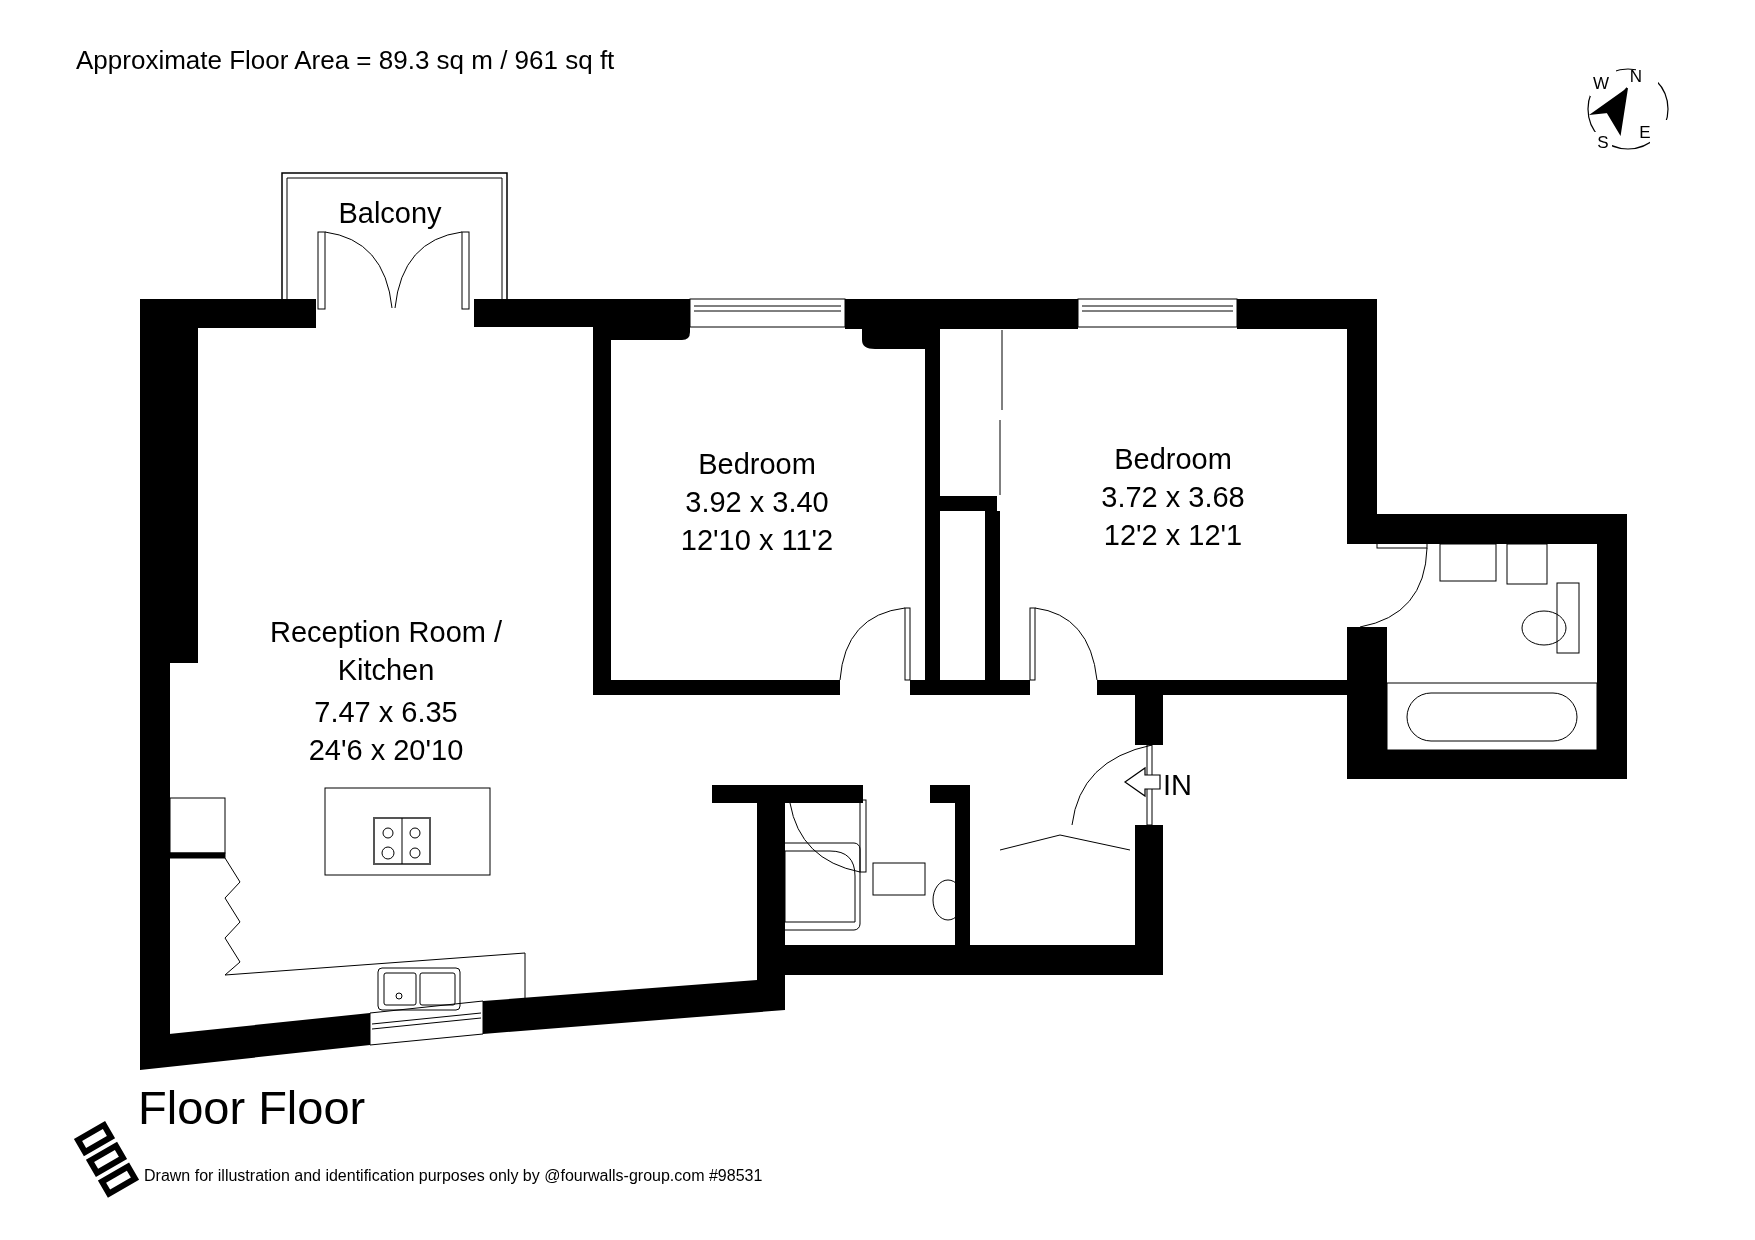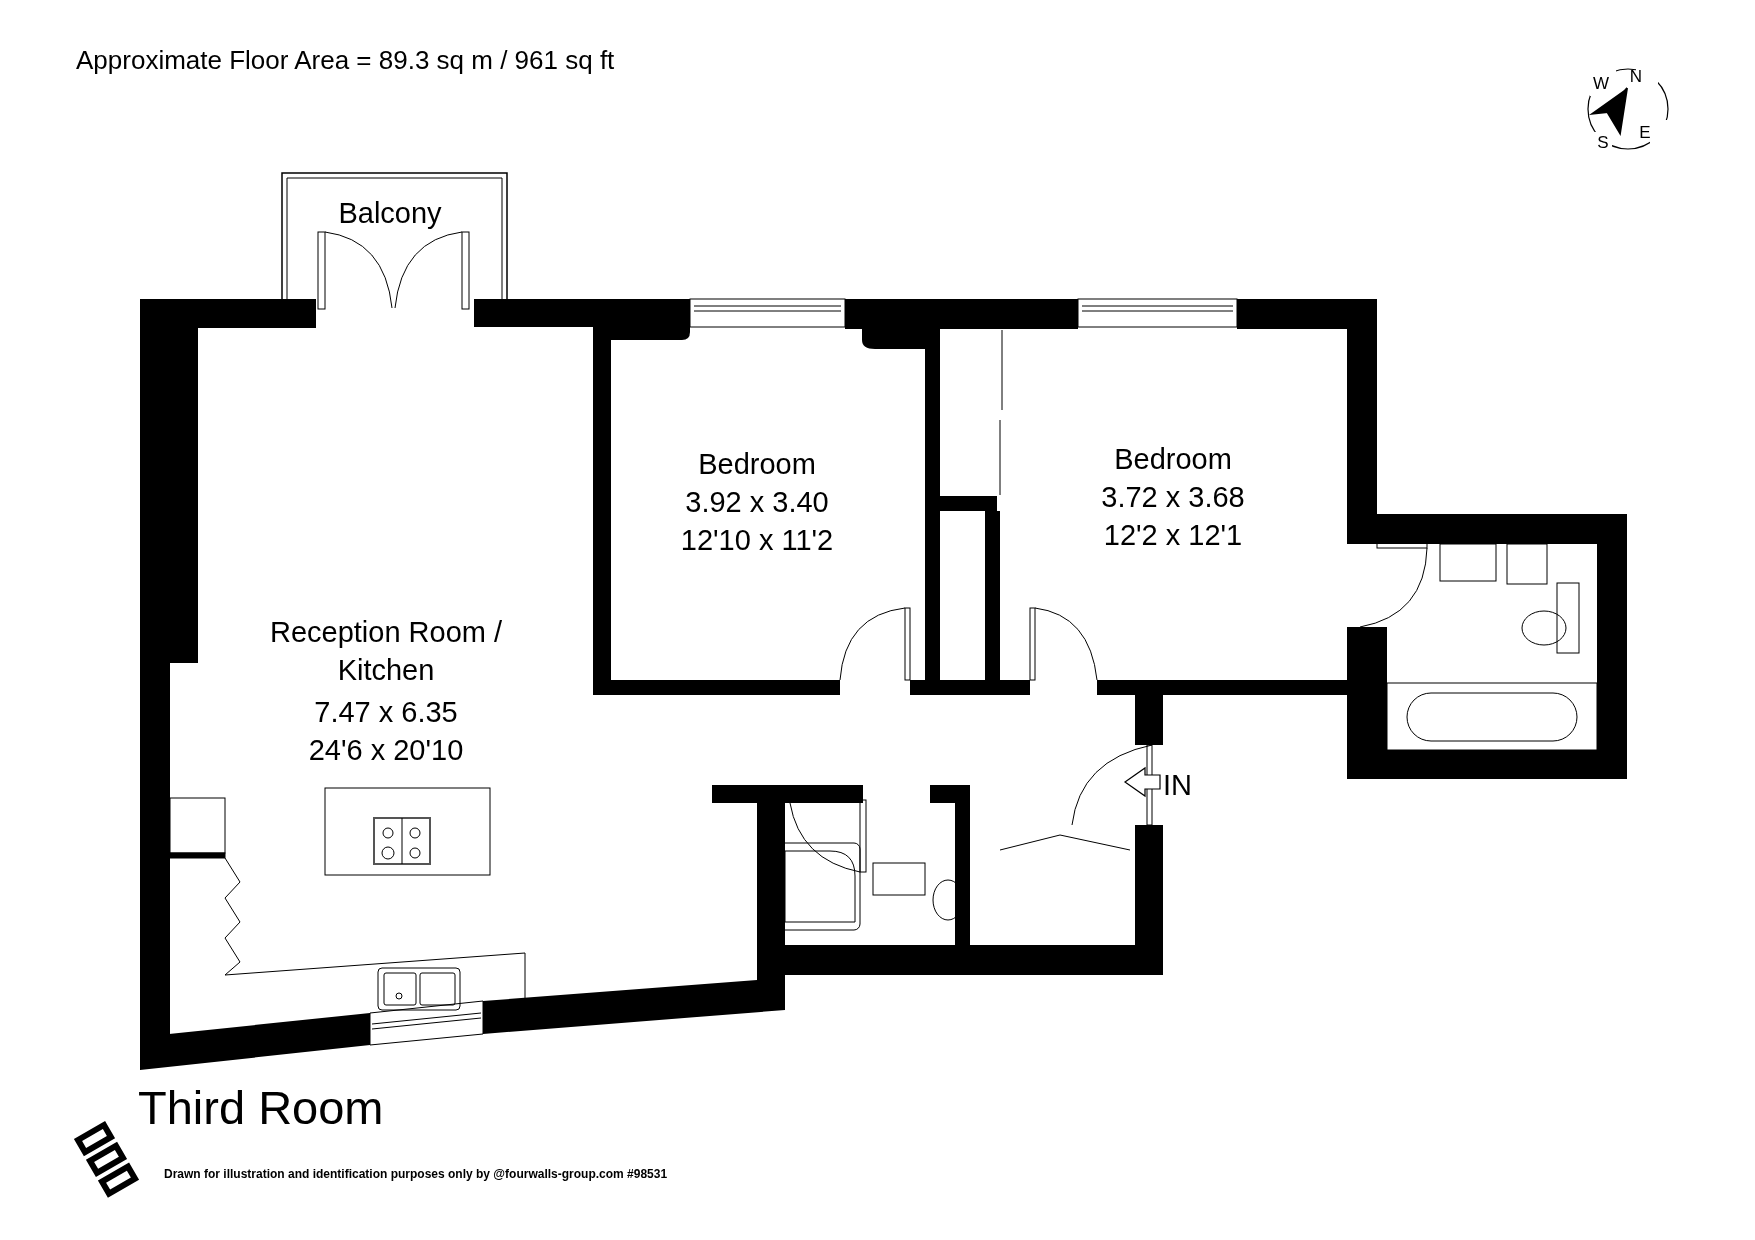--- a/index.html
+++ b/index.html
@@ -1,21 +1,21 @@
 <!DOCTYPE html>
 <html><head>
   <meta charset="utf-8">
   <style>
     html, body { margin: 0; padding: 0; background: #ffffff; }
     body { width: 1755px; height: 1240px; position: relative; overflow: hidden;
            font-family: "Liberation Sans", sans-serif; color: #000; }
     .abs { position: absolute; }
     .area-label { left: 76px; top: 45px; font-size: 26px; }
     .floor-title { left: 138px; top: 1080px; font-size: 47px; }
-    .disclaimer { left: 164px; top: 1167px; font-size: 12px; font-weight: bold; }
+    .disclaimer { left: 144px; top: 1167px; font-size: 16px; }
     svg.plan { position: absolute; left: 0; top: 0; }
     .room-label { font-family: "Liberation Sans", sans-serif; font-size: 29px; text-anchor: middle; fill: #000; }
     .small-label { font-family: "Liberation Sans", sans-serif; font-size: 17px; text-anchor: middle; fill: #000; }
     .in-label { font-family: "Liberation Sans", sans-serif; font-size: 29px; fill: #000; }
   </style>
 </head>
 <body>
 
 <div class="abs area-label">Approximate Floor Area = 89.3 sq m / 961 sq ft</div>
 
@@ -165,14 +165,14 @@
     <text x="1163" y="795" class="in-label">IN</text>
   </g>
 
   <g transform="translate(78,1140) rotate(-30)">
     <rect x="0" y="0" width="30" height="14" fill="none" stroke="#000" stroke-width="6"></rect>
     <rect x="0" y="24" width="30" height="14" fill="none" stroke="#000" stroke-width="6"></rect>
     <rect x="0" y="48" width="30" height="14" fill="none" stroke="#000" stroke-width="6"></rect>
   </g>
 </svg>
 
-<div class="abs floor-title">Third Room</div>
+<div class="abs floor-title">Floor Floor</div>
 <div class="abs disclaimer">Drawn for illustration and identification purposes only by @fourwalls-group.com #98531</div>
 
 </body></html>

